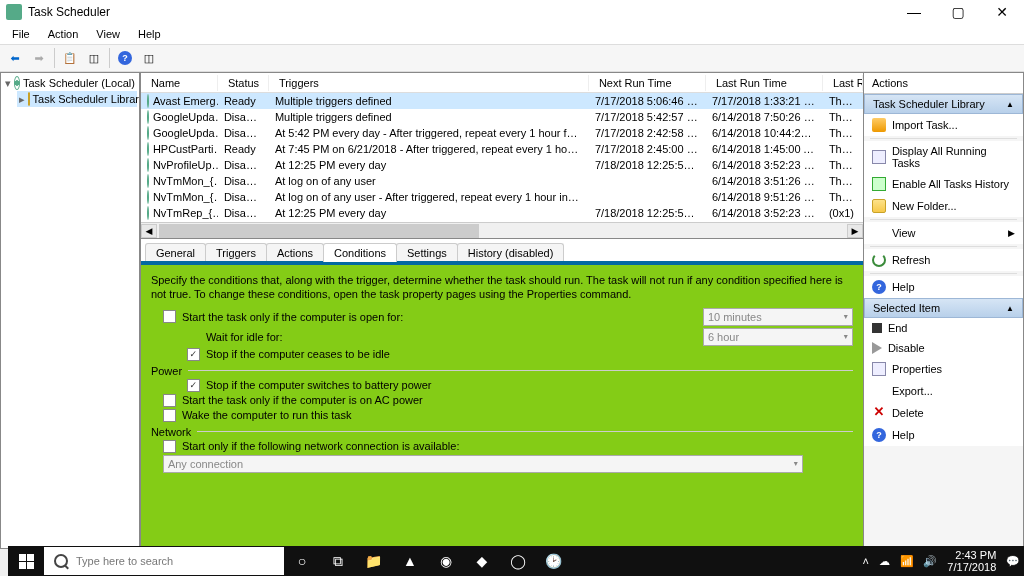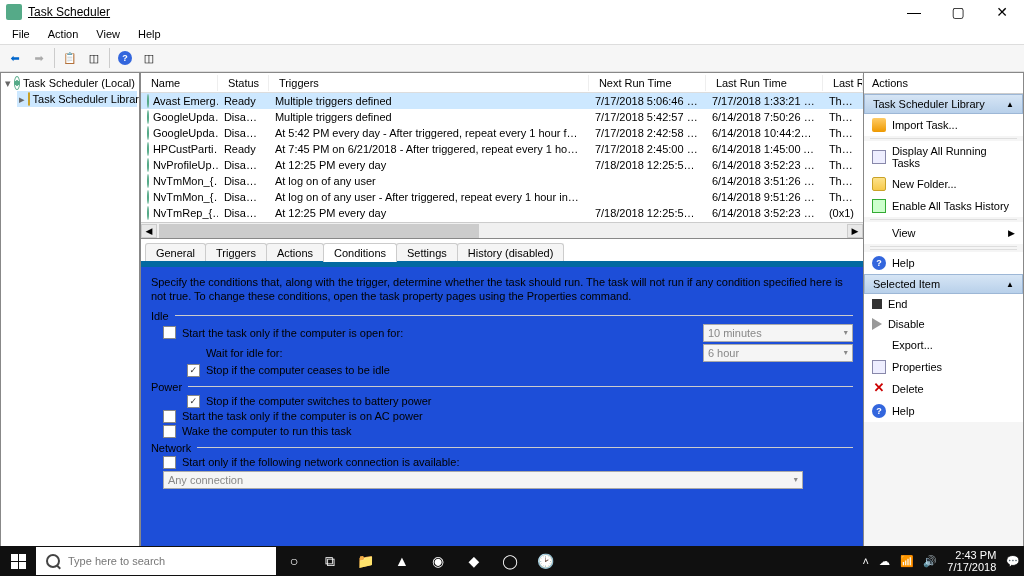--- a/index.html
+++ b/index.html
@@ -1,21 +1,21 @@
 <!DOCTYPE html>
 <html><head>
 <meta charset="utf-8">
 <style>
 * { margin:0; padding:0; box-sizing:border-box; font-family:"Segoe UI",Tahoma,sans-serif; font-size:11px; }
 body { width:1024px; height:576px; background:#f0f0f0; overflow:hidden; position:relative; }
 
 
 .titlebar { height:24px; background:#fff; display:flex; align-items:center; padding-left:6px; }
 .titlebar .icon { width:16px; height:16px; background:#5a8; border-radius:2px; margin-right:6px; display:inline-block; }
-.titlebar .t { flex:1; font-size:12px;text-decoration:underline; }
+.titlebar .t { flex:1; font-size:12px; }
 .wbtns { display:flex; }
 .wbtn { width:44px; height:24px; text-align:center; line-height:24px; font-size:14px; }
 
 
 .menubar { height:20px; background:#fff; display:flex; align-items:center; padding-left:4px; gap:2px;}
 .menubar span{padding:2px 8px}
 
 
 .toolbar { height:28px; background:#f6f6f6; border-top:1px solid #ddd; border-bottom:1px solid #ddd; display:flex; align-items:center; padding-left:4px; gap:2px;}
 .tbtn{width:22px;height:22px;display:flex;align-items:center;justify-content:center;border:1px solid transparent}
@@ -42,21 +42,21 @@
 .trow .ticn{margin-right:2px}
 .trow .c-name{display:flex;align-items:center;gap:2px}
 .hscroll{position:absolute;bottom:0;left:0;right:0;height:16px;background:#f0f0f0;border-top:1px solid #ccc;display:flex;align-items:center}
 .harrow{width:16px;height:14px;background:#e8e8e8;border:1px solid #ccc;text-align:center;line-height:12px;font-size:9px}
 .hthumb{height:14px;background:#ccc;margin-left:2px;width:320px}
 
 .bottom{flex:1;background:#f5f5f5;border:1px solid #888;border-top:none;display:flex;flex-direction:column}
 .tabs{display:flex;background:#fff;padding-top:4px;padding-left:4px}
 .tab{padding:3px 10px;border:1px solid #ccc;border-bottom:none;background:#f5f5f5;margin-right:-1px;border-radius:3px 3px 0 0}
 .tab.active{background:#fff;position:relative;z-index:2}
-.tabbody{flex:1;background:#1d4ed8;border-top:6px solid #0369a1;padding:8px 10px;margin-top:-1px;overflow:hidden}
+.tabbody{flex:1;background:#84cc16;border-top:4px solid #0369a1;padding:8px 10px;margin-top:-1px;overflow:hidden}
 .desc{margin-bottom:6px;line-height:1.3}
 .section-label{font-weight:normal;margin-top:4px;display:flex;align-items:center;gap:6px}
 .section-label .line{flex:1;height:1px;background:#ccc}
 .cond-row{display:flex;align-items:center;gap:6px;margin:2px 0 2px 12px}
 .cond-row.indent{margin-left:36px}
 .chk{width:13px;height:13px;border:1px solid #888;background:#fff;display:inline-flex;align-items:center;justify-content:center;font-size:9px;color:#333}
 .chk.checked::after{content:"✓"}
 .selbox{width:150px;height:18px;border:1px solid #aaa;background:#f5f5f5;padding:1px 4px;display:flex;align-items:center;justify-content:space-between;color:#888}
 .selbox .dd{font-size:8px}
 .selbox.wide{width:640px;margin:2px 0 0 12px}
@@ -79,21 +79,21 @@
 .aicn.help::after{content:"?"}
 .aicn.run{width:0;height:0;border-left:10px solid #3a8b3a;border-top:6px solid transparent;border-bottom:6px solid transparent}
 .aicn.end{width:10px;height:10px;background:#333}
 .aicn.disable{width:0;height:0;border-left:10px solid #999;border-top:6px solid transparent;border-bottom:6px solid transparent;transform:rotate(0deg)}
 .aicn.delete{color:#c00;font-weight:bold;font-size:13px;text-align:center;line-height:12px}
 .aicn.delete::after{content:"✕"}
 .rarrow{margin-left:auto;font-size:9px}
 .divline{height:1px;background:#ddd;margin:2px 6px}
 
 
-.taskbar{position:absolute;bottom:0;left:0;right:0;height:30px;background:#101010;display:flex;align-items:center;color:#fff}
+.taskbar{position:absolute;bottom:0;left:8px;right:0;height:30px;background:#101010;display:flex;align-items:center;color:#fff}
 .start{width:36px;height:30px;display:flex;align-items:center;justify-content:center}
 .winlogo{width:15px;height:15px;display:grid;grid-template:1fr 1fr/1fr 1fr;gap:1px}
 .winlogo span{background:#fff}
 .searchbox{width:240px;height:28px;background:#fff;color:#777;display:flex;align-items:center;padding:0 10px;gap:8px}
 .searchbox .sicn{width:14px;height:14px;border:2px solid #444;border-radius:50%;position:relative}
 .searchbox .sicn::after{content:"";position:absolute;width:5px;height:2px;background:#444;transform:rotate(45deg);bottom:-2px;right:-3px}
 .tbicon{width:36px;height:30px;display:flex;align-items:center;justify-content:center;color:#fff;font-size:14px}
 .tray{margin-left:auto;display:flex;align-items:center;gap:10px;padding-right:4px;font-size:10px}
 .tray .clk{text-align:right;line-height:1.1}
 </style>
@@ -268,24 +268,20 @@
         <div class="tab">General</div>
         <div class="tab">Triggers</div>
         <div class="tab">Actions</div>
         <div class="tab active">Conditions</div>
         <div class="tab">Settings</div>
         <div class="tab">History (disabled)</div>
       </div>
       <div class="tabbody">
         <div class="desc">Specify the conditions that, along with the trigger, determine whether the task should run.  The task will not run  if any condition specified here is not true.  To change these conditions, open the task property pages using the Properties command.</div>
 
-        <div class="section-label">
-            <span>Idle</span>
-            <span class="line"></span>
-          </div>
         <div class="cond-row">
           <span class="chk"></span>
           <span>Start the task only if the computer is open for:</span>
           <span style="flex:1"></span>
           <span class="selbox">
               <span>10 minutes</span>
               <span class="dd">▾</span>
             </span>
         </div>
         <div class="cond-row indent">
@@ -345,60 +341,64 @@
         <div class="action-item">
           <span class="aicn import"></span>
           <span>Import Task...</span>
         </div>
         <div class="divline"></div>
         <div class="action-item">
           <span class="aicn display"></span>
           <span>Display All Running Tasks</span>
         </div>
         <div class="action-item">
+          <span class="aicn enable"></span>
+          <span>Enable All Tasks History</span>
+        </div>
+        <div class="action-item">
           <span class="aicn folder"></span>
           <span>New Folder...</span>
-        </div>
-        <div class="action-item">
-          <span class="aicn enable"></span>
-          <span>Enable All Tasks History</span>
         </div>
         <div class="divline"></div>
         <div class="action-item">
           <span class="aicn "></span>
           <span>View</span>
           <span class="rarrow">▶</span>
         </div>
         <div class="divline"></div>
+        <div class="action-item">
+          <span class="aicn refresh"></span>
+          <span>Refresh</span>
+        </div>
         <div class="divline"></div>
         <div class="action-item">
           <span class="aicn help"></span>
           <span>Help</span>
         </div>
       </div>
     <div class="actions-section">
       <span>Selected Item</span>
       <span class="collapse">▲</span>
     </div>
     <div id="actsel">
         <div class="action-item">
           <span class="aicn end"></span>
           <span>End</span>
         </div>
         <div class="action-item">
           <span class="aicn disable"></span>
           <span>Disable</span>
         </div>
         <div class="action-item">
+          <span class="aicn display"></span>
+          <span>Properties</span>
+        </div>
+        <div class="action-item">
           <span class="aicn "></span>
           <span>Export...</span>
-        </div>
-        <div class="action-item">
-          <span class="aicn display"></span>
-          <span>Properties</span>
         </div>
         <div class="action-item">
           <span class="aicn delete"></span>
           <span>Delete</span>
         </div>
         <div class="action-item">
           <span class="aicn help"></span>
           <span>Help</span>
         </div>
       </div>

